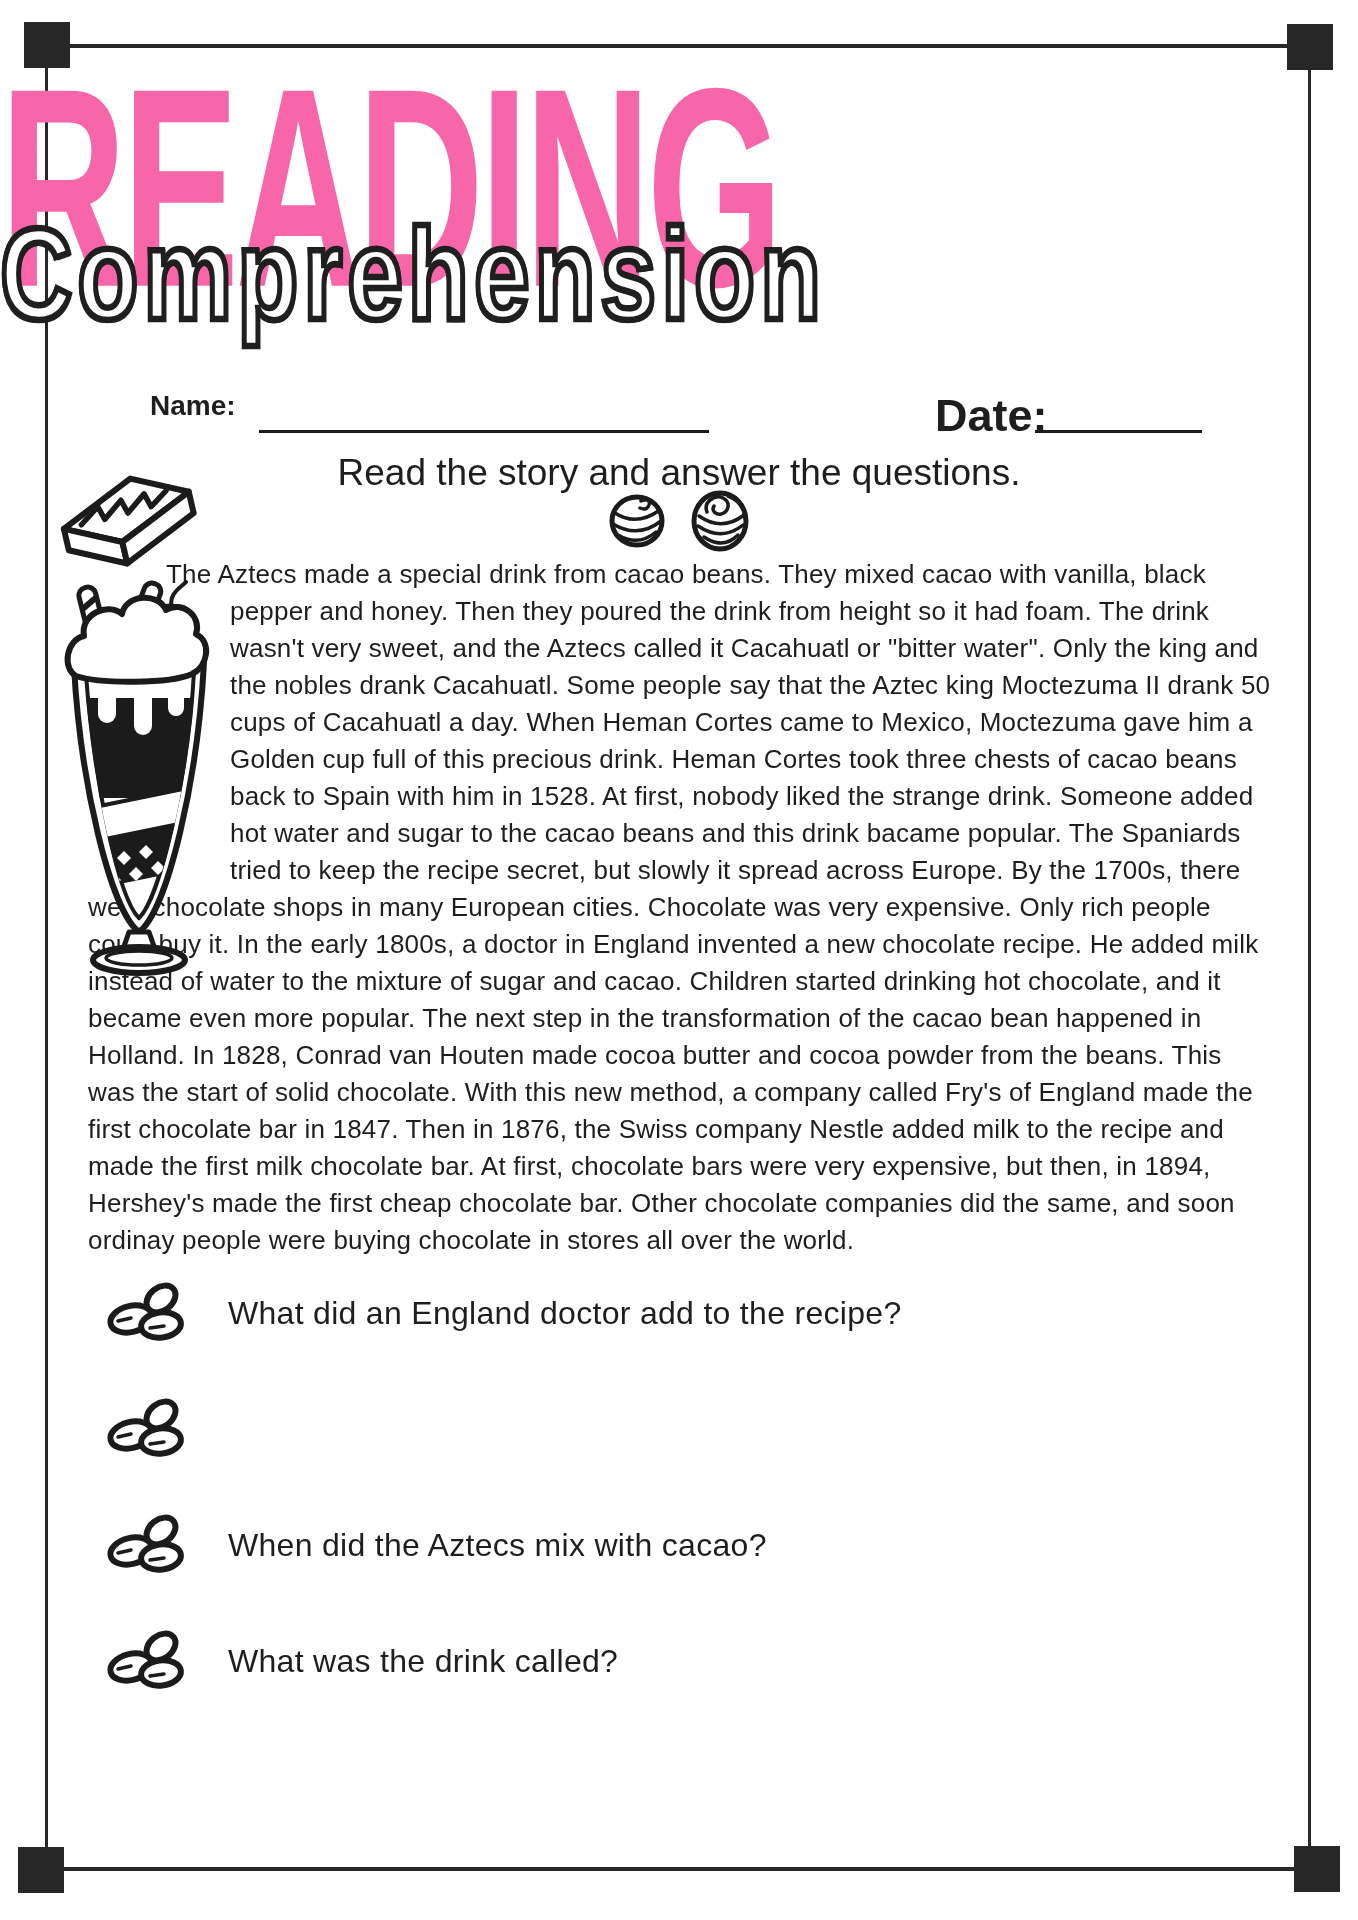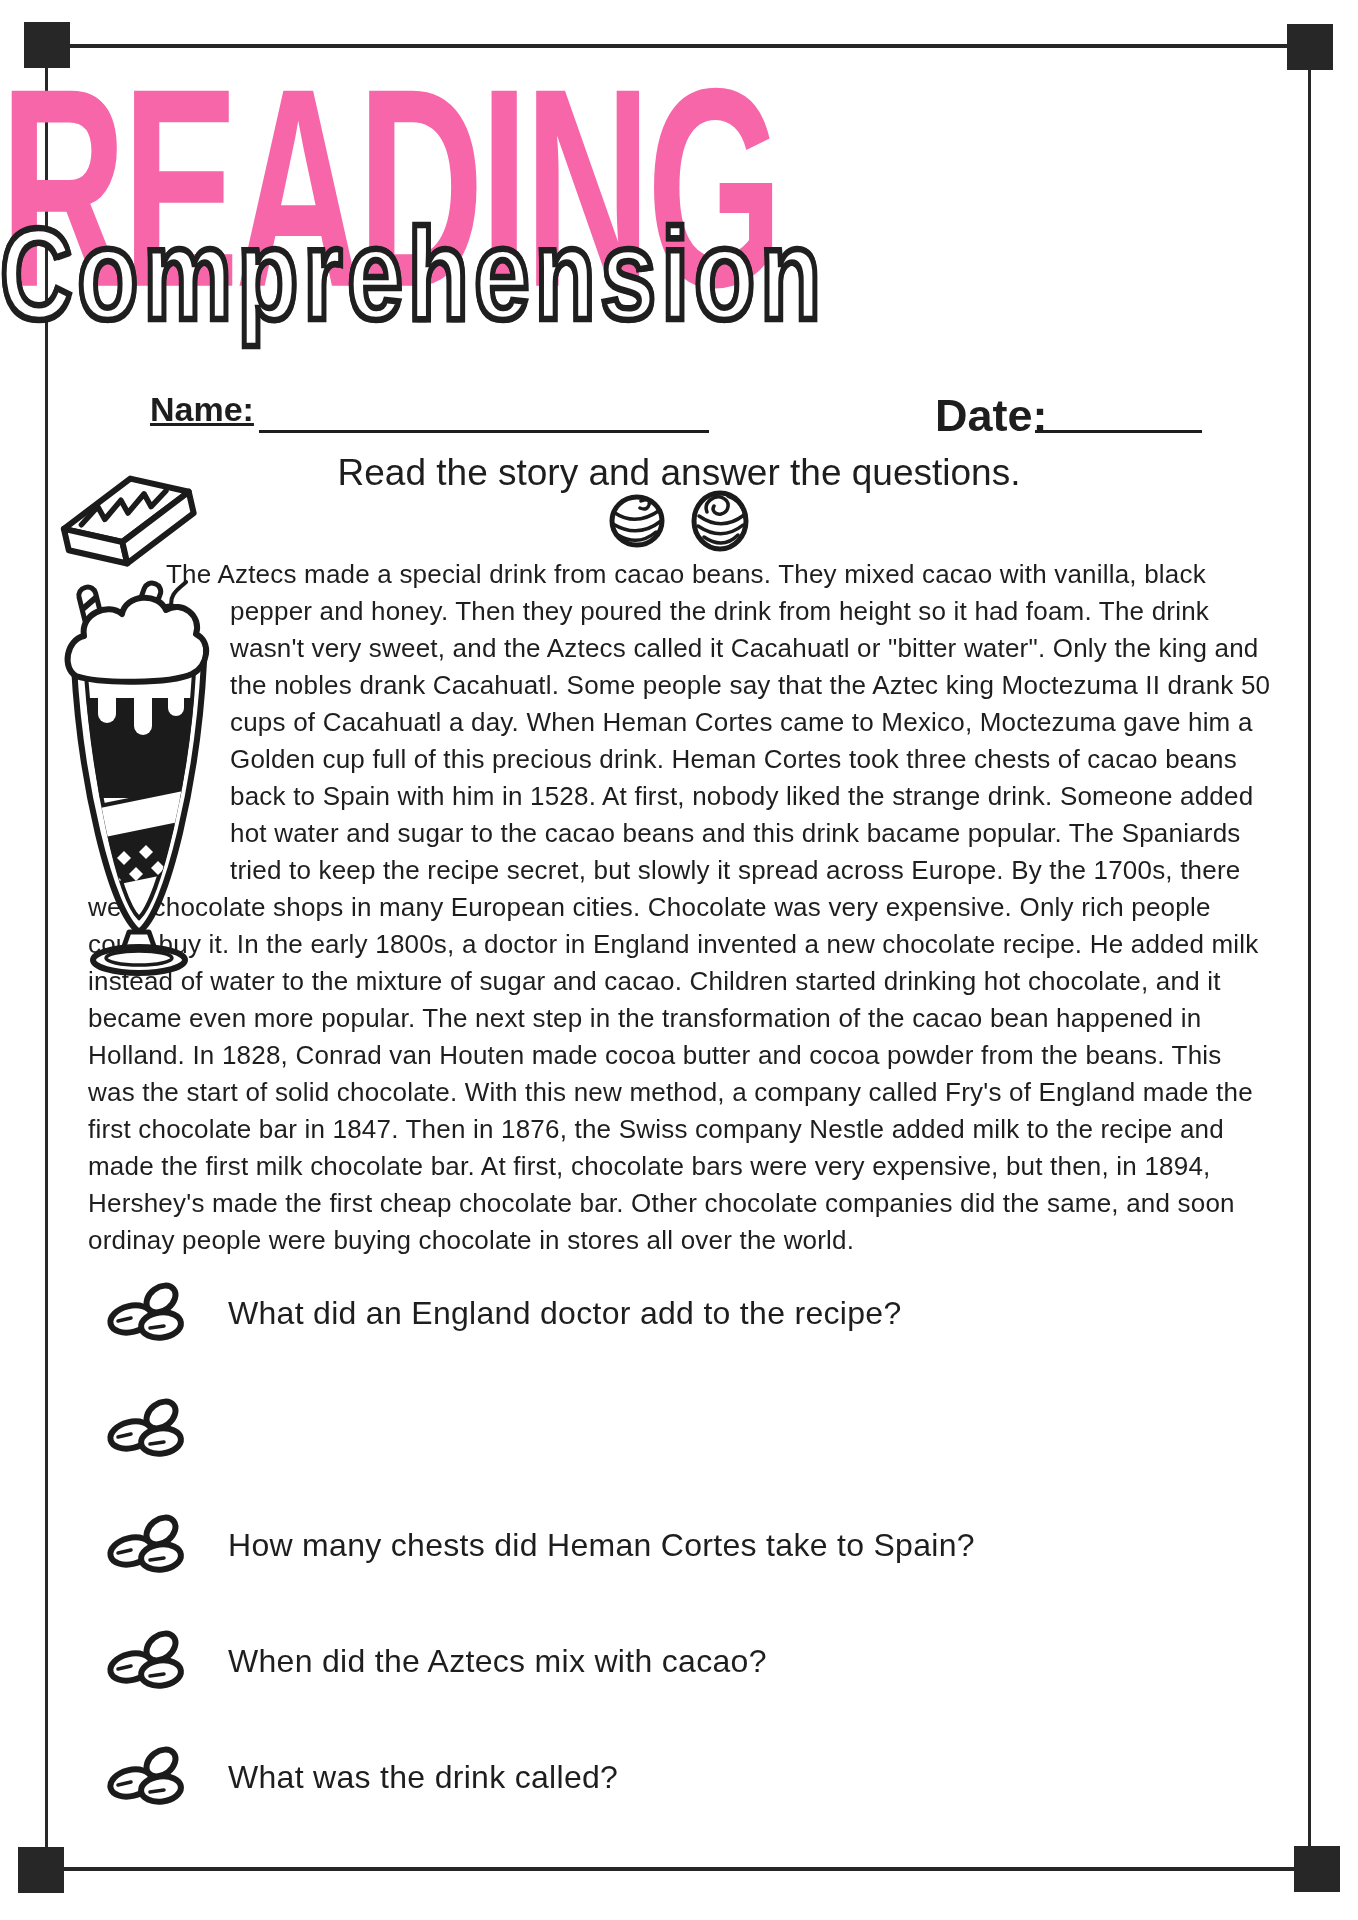--- a/index.html
+++ b/index.html
@@ -27,21 +27,21 @@
     position:relative; z-index:1; white-space:nowrap;
   }
   .title-comprehension {
     position:relative; z-index:2; margin-top:-12px;
     font-size:100px; line-height:100px; font-weight:700; letter-spacing:5px;
     color:#ffffff; -webkit-text-stroke:5px #1f1f1f;
     text-shadow:2px 2px 0 #1f1f1f,-2px 2px 0 #1f1f1f,2px -2px 0 #1f1f1f,-2px -2px 0 #1f1f1f;
     transform:scaleY(1.30); transform-origin:50% 0; white-space:nowrap;
   }
   
-  .name-label { position:absolute; left:150px; top:390px; font-size:34px; font-weight:700;text-decoration:underline; }
+  .name-label { position:absolute; left:150px; top:390px; font-size:28px; font-weight:700; }
   .name-line  { position:absolute; left:259px; top:430px; width:450px; height:3px; background:#1e1e1e; }
   .date-label { position:absolute; left:935px; top:390px; font-size:45px; font-weight:700; }
   .date-line  { position:absolute; left:1035px; top:430px; width:167px; height:3px; background:#1e1e1e; }
   
   .instruction { position:absolute; top:452px; left:0; width:100%; text-align:center; font-size:37px; }
   .story-title-row { position:absolute; top:488px; left:0; width:100%;
     display:flex; justify-content:center; align-items:center; gap:24px; }
   .story-title { font-size:33px; padding-top:14px; }
   .truffle { flex:0 0 auto; }
   
@@ -185,31 +185,20 @@
       <svg class="bean-icon" width="84" height="64" viewBox="0 0 84 64">
         <g fill="#fff" stroke="#1b1b1b" stroke-width="6" stroke-linejoin="round">
           <ellipse cx="57" cy="18" rx="16" ry="11.5" transform="rotate(-38 57 18)"></ellipse>
           <ellipse cx="27" cy="38" rx="21" ry="13" transform="rotate(-14 27 38)"></ellipse>
           <ellipse cx="57" cy="44" rx="20" ry="12.5" transform="rotate(-7 57 44)"></ellipse>
         </g>
         <path d="M14,40 l13,-3 M46,47 l14,-2" stroke="#1b1b1b" stroke-width="3.5" fill="none" stroke-linecap="round"></path>
       </svg>
     </div>
 
-    <div class="question-row">
-      <svg class="bean-icon" width="84" height="64" viewBox="0 0 84 64">
-        <g fill="#fff" stroke="#1b1b1b" stroke-width="6" stroke-linejoin="round">
-          <ellipse cx="57" cy="18" rx="16" ry="11.5" transform="rotate(-38 57 18)"></ellipse>
-          <ellipse cx="27" cy="38" rx="21" ry="13" transform="rotate(-14 27 38)"></ellipse>
-          <ellipse cx="57" cy="44" rx="20" ry="12.5" transform="rotate(-7 57 44)"></ellipse>
-        </g>
-        <path d="M14,40 l13,-3 M46,47 l14,-2" stroke="#1b1b1b" stroke-width="3.5" fill="none" stroke-linecap="round"></path>
-      </svg>
-      <div class="question-text">How many chests did Heman Cortes take to Spain?</div>
-    </div>
 
     <div class="question-row">
       <svg class="bean-icon" width="84" height="64" viewBox="0 0 84 64">
         <g fill="#fff" stroke="#1b1b1b" stroke-width="6" stroke-linejoin="round">
           <ellipse cx="57" cy="18" rx="16" ry="11.5" transform="rotate(-38 57 18)"></ellipse>
           <ellipse cx="27" cy="38" rx="21" ry="13" transform="rotate(-14 27 38)"></ellipse>
           <ellipse cx="57" cy="44" rx="20" ry="12.5" transform="rotate(-7 57 44)"></ellipse>
         </g>
         <path d="M14,40 l13,-3 M46,47 l14,-2" stroke="#1b1b1b" stroke-width="3.5" fill="none" stroke-linecap="round"></path>
       </svg>

